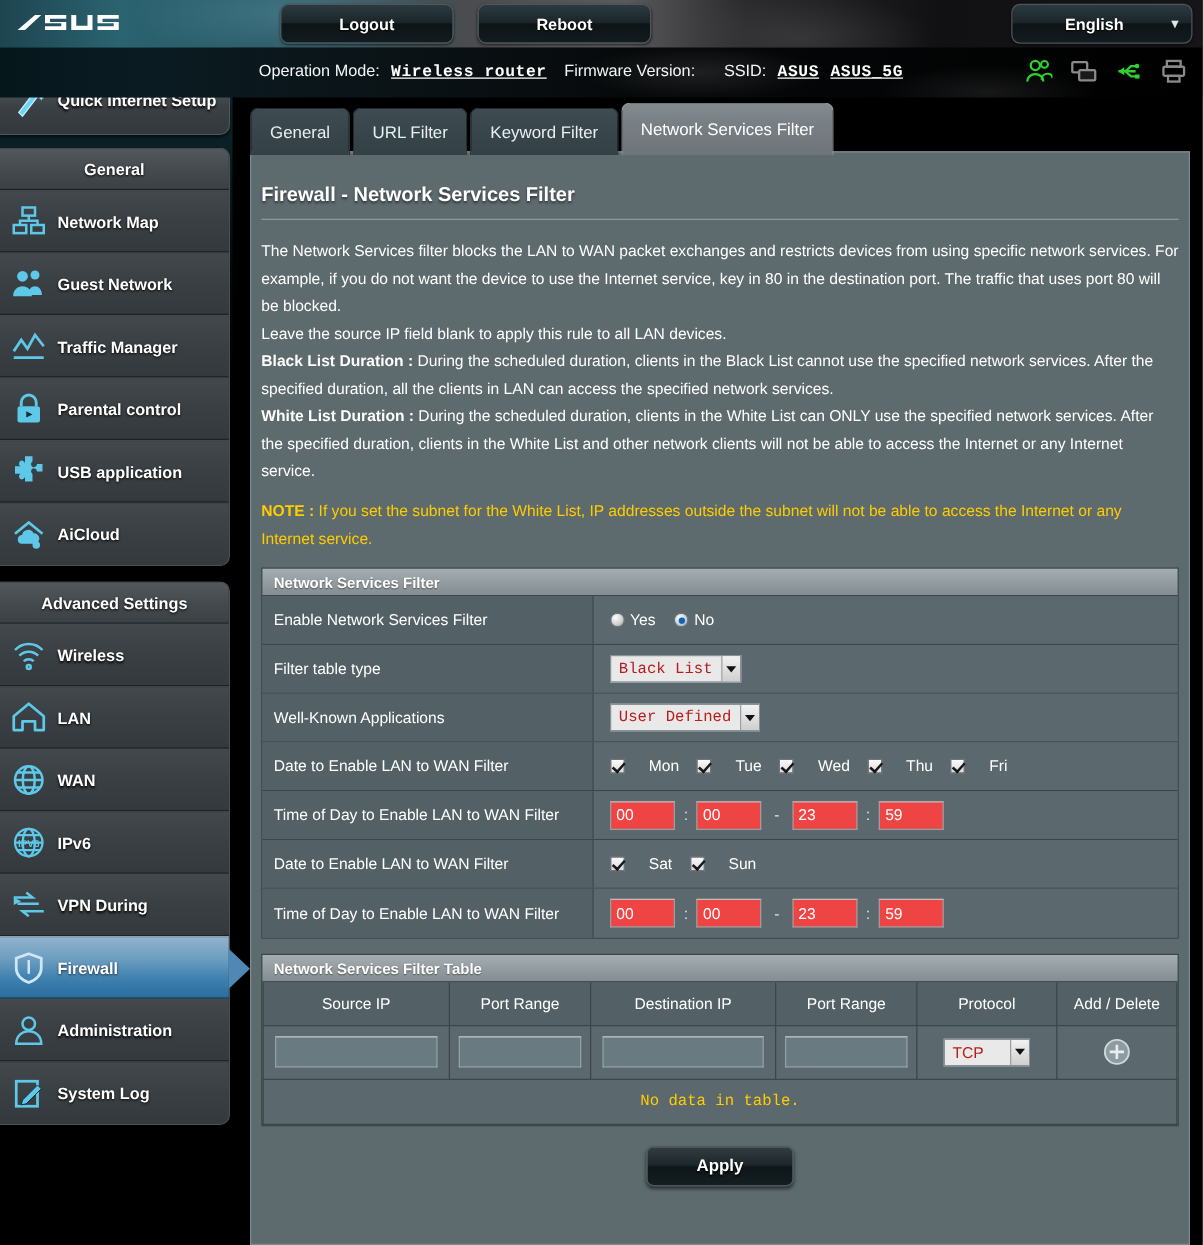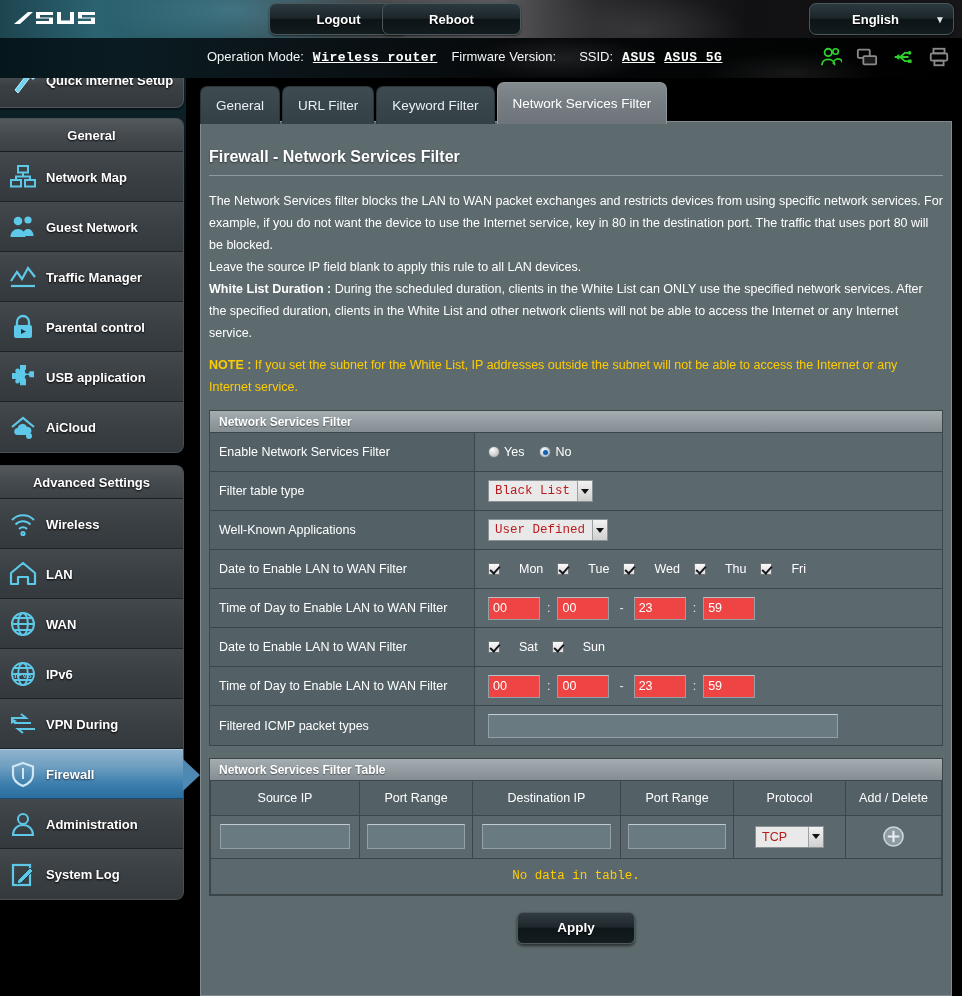--- a/index.html
+++ b/index.html
@@ -41,21 +41,21 @@
     border: 1px solid #4a575c;
     background: linear-gradient(to bottom, #2c3a40 0%, #1b2529 48%, #0d1416 50%, #121b1e 100%);
     color: #fff;
     font-weight: bold;
     font-size: 13px;
     display: flex; align-items: center; justify-content: center;
     cursor: pointer;
     box-shadow: 0 1px 2px rgba(0,0,0,.6);
     text-shadow: 0 1px 1px #000;
   }
-  #btn-logout { left: 224px; width: 139px; margin-left: 45px; }
+  #btn-logout { left: 224px; width: 139px; }
   #btn-reboot { left: 382px; width: 139px; }
 
   #lang-select {
     position: absolute; top: 3px; right: 8px;
     width: 145px; height: 32px;
     border-radius: 7px;
     border: 1px solid #4a575c;
     background: linear-gradient(to bottom, #2c3a40 0%, #1b2529 48%, #0d1416 50%, #121b1e 100%);
     display: flex; align-items: center;
     cursor: pointer;
@@ -683,20 +683,21 @@
 </div>
 
 <div id="main">
 
   <div id="page-title">Firewall - Network Services Filter</div>
   <div id="title-rule"></div>
 
   <div id="desc">
     <p>The Network Services filter blocks the LAN to WAN packet exchanges and restricts devices from using specific network services. For example, if you do not want the device to use the Internet service, key in 80 in the destination port. The traffic that uses port 80 will be blocked.</p>
     <p>Leave the source IP field blank to apply this rule to all LAN devices.</p>
+    <p><span class="b">Black List Duration :</span><span> During the scheduled duration, clients in the Black List cannot use the specified network services. After the specified duration, all the clients in LAN can access the specified network services.</span></p>
     <p><span class="b">White List Duration :</span><span> During the scheduled duration, clients in the White List can ONLY use the specified network services. After the specified duration, clients in the White List and other network clients will not be able to access the Internet or any Internet service.</span></p>
     <div class="spacer-line"></div>
     <p class="note"><span class="b">NOTE :</span><span> If you set the subnet for the White List, IP addresses outside the subnet will not be able to access the Internet or any Internet service.</span></p>
   </div>
 
   <div class="panel">
     <div class="panel-head">Network Services Filter</div>
 
     <div class="frow">
       <div class="fcell-label">Enable Network Services Filter</div>
@@ -795,26 +796,20 @@
         <input class="tinput" value="00" style="">
         <span class="tsep">:</span>
         <input class="tinput" value="00" style="">
         <span class="tdash">-</span>
         <input class="tinput" value="23" style="">
         <span class="tsep">:</span>
         <input class="tinput" value="59" style="">
       </div>
     </div>
 
-    <div class="frow">
-      <div class="fcell-label">Filtered ICMP packet types</div>
-      <div class="fcell-value">
-        <input class="icmp-input" value="" style="">
-      </div>
-    </div>
   </div>
 
   <div class="panel">
     <div class="panel-head">Network Services Filter Table</div>
     <table id="ftable">
       <thead>
         <tr>
           <th style="width:149px">Source IP</th>
           <th style="width:113px">Port Range</th>
           <th style="width:148px">Destination IP</th>

